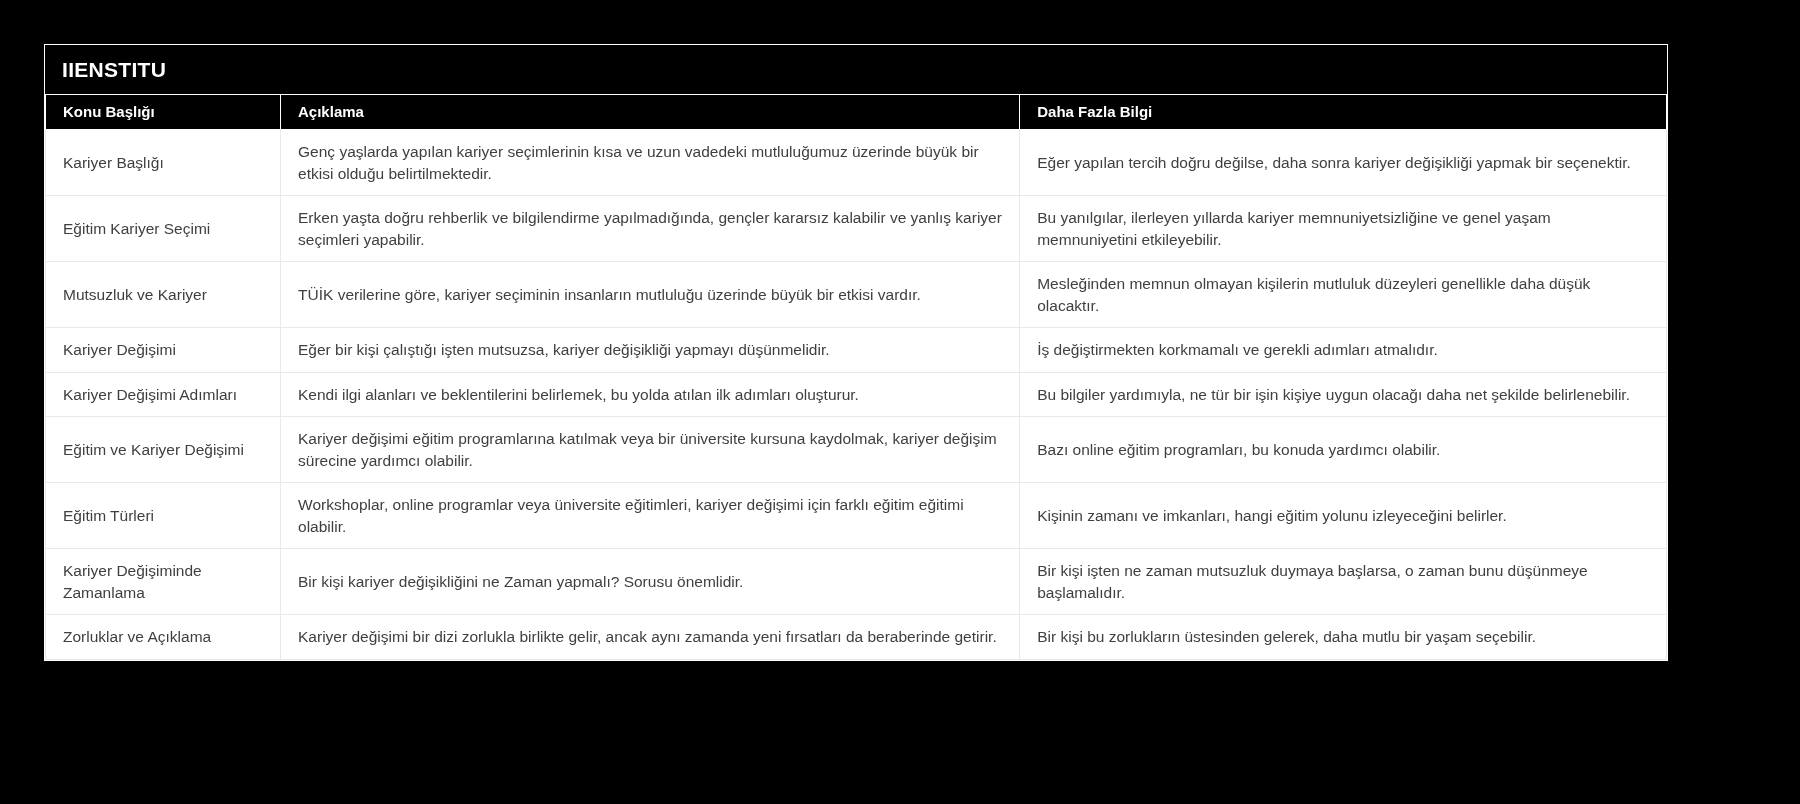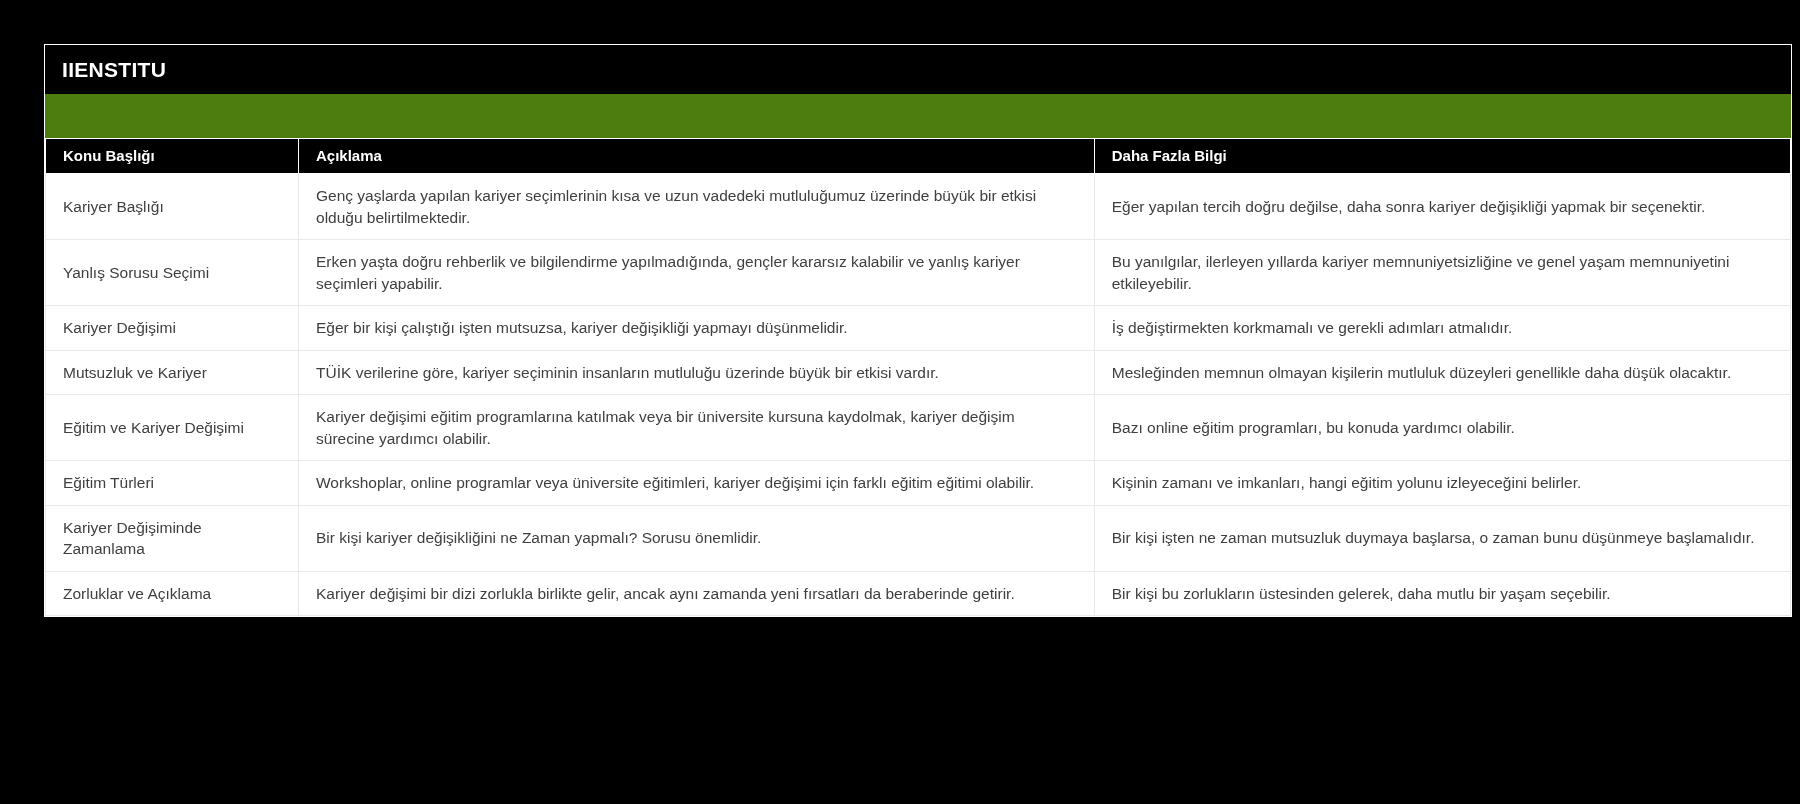--- a/index.html
+++ b/index.html
@@ -6,37 +6,36 @@
   html, body {
     margin: 0; padding: 0;
     width: 1800px; height: 804px;
     background: #000000;
     font-family: "Liberation Sans", "DejaVu Sans", sans-serif;
     overflow: hidden;
   }
   .frame {
     position: absolute;
     left: 44px; top: 44px;
-    width: 1748px;
-    background: #4d7c0f;
+    width: 1624px;
+    background: #0369a1;
     border: 1px solid #ffffff;
   }
   .titlebar {
     background: #000000;
     color: #ffffff;
     font-size: 21px;
     font-weight: bold;
     letter-spacing: 0.3px;
     padding: 13px 17px 12px 17px;
   }
   table.data {
     width: 100%;
     border-collapse: collapse;
     table-layout: fixed;
-    margin-top: 44px;
   }
   table.data th {
     background: #000000;
     color: #ffffff;
     font-size: 15px;
     font-weight: bold;
     text-align: left;
     vertical-align: middle;
     padding: 8px 17px 9px 17px;
     border: 1px solid #ffffff;
@@ -74,37 +73,42 @@
       </tr>
     </thead>
     <tbody>
   <tr>
     <td>Kariyer Başlığı</td>
     <td>Genç yaşlarda yapılan kariyer seçimlerinin kısa ve uzun vadedeki mutluluğumuz üzerinde büyük bir etkisi olduğu belirtilmektedir.</td>
     <td>Eğer yapılan tercih doğru değilse, daha sonra kariyer değişikliği yapmak bir seçenektir.</td>
   </tr>
 
   <tr>
-    <td>Yanlış Sorusu Seçimi</td>
+    <td>Eğitim Kariyer Seçimi</td>
     <td>Erken yaşta doğru rehberlik ve bilgilendirme yapılmadığında, gençler kararsız kalabilir ve yanlış kariyer seçimleri yapabilir.</td>
     <td>Bu yanılgılar, ilerleyen yıllarda kariyer memnuniyetsizliğine ve genel yaşam memnuniyetini etkileyebilir.</td>
+  </tr>
+
+  <tr>
+    <td>Mutsuzluk ve Kariyer</td>
+    <td>TÜİK verilerine göre, kariyer seçiminin insanların mutluluğu üzerinde büyük bir etkisi vardır.</td>
+    <td>Mesleğinden memnun olmayan kişilerin mutluluk düzeyleri genellikle daha düşük olacaktır.</td>
   </tr>
 
   <tr>
     <td>Kariyer Değişimi</td>
     <td>Eğer bir kişi çalıştığı işten mutsuzsa, kariyer değişikliği yapmayı düşünmelidir.</td>
     <td>İş değiştirmekten korkmamalı ve gerekli adımları atmalıdır.</td>
   </tr>
 
   <tr>
-    <td>Mutsuzluk ve Kariyer</td>
-    <td>TÜİK verilerine göre, kariyer seçiminin insanların mutluluğu üzerinde büyük bir etkisi vardır.</td>
-    <td>Mesleğinden memnun olmayan kişilerin mutluluk düzeyleri genellikle daha düşük olacaktır.</td>
+    <td>Kariyer Değişimi Adımları</td>
+    <td>Kendi ilgi alanları ve beklentilerini belirlemek, bu yolda atılan ilk adımları oluşturur.</td>
+    <td>Bu bilgiler yardımıyla, ne tür bir işin kişiye uygun olacağı daha net şekilde belirlenebilir.</td>
   </tr>
-
 
   <tr>
     <td>Eğitim ve Kariyer Değişimi</td>
     <td>Kariyer değişimi eğitim programlarına katılmak veya bir üniversite kursuna kaydolmak, kariyer değişim sürecine yardımcı olabilir.</td>
     <td>Bazı online eğitim programları, bu konuda yardımcı olabilir.</td>
   </tr>
 
   <tr>
     <td>Eğitim Türleri</td>
     <td>Workshoplar, online programlar veya üniversite eğitimleri, kariyer değişimi için farklı eğitim eğitimi olabilir.</td>

